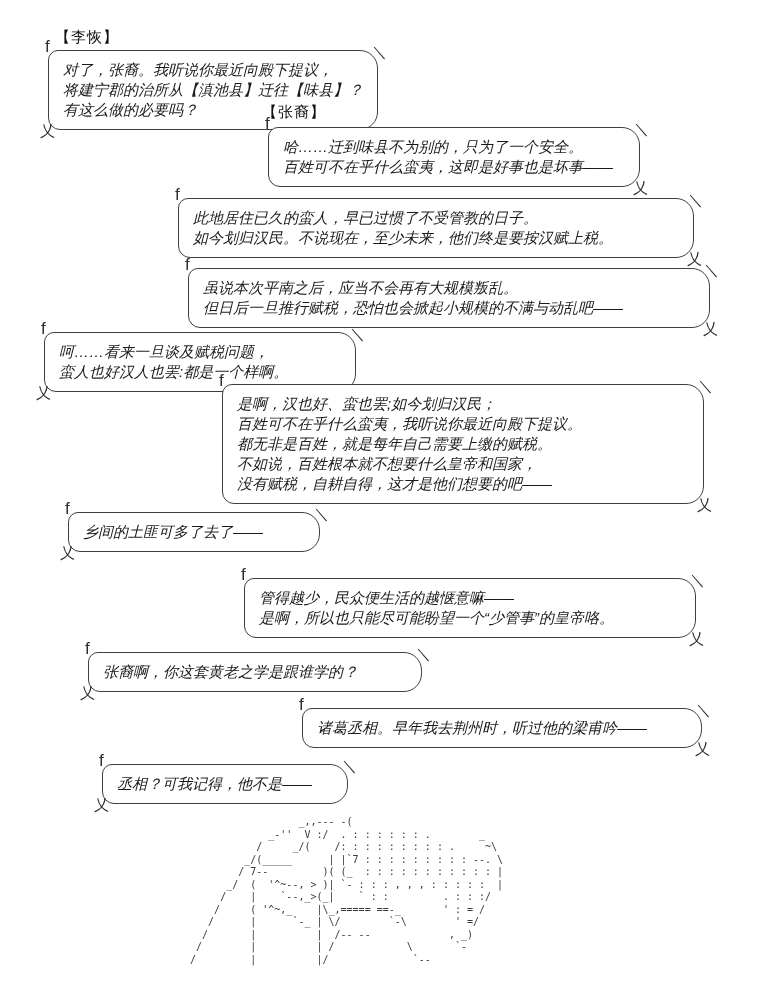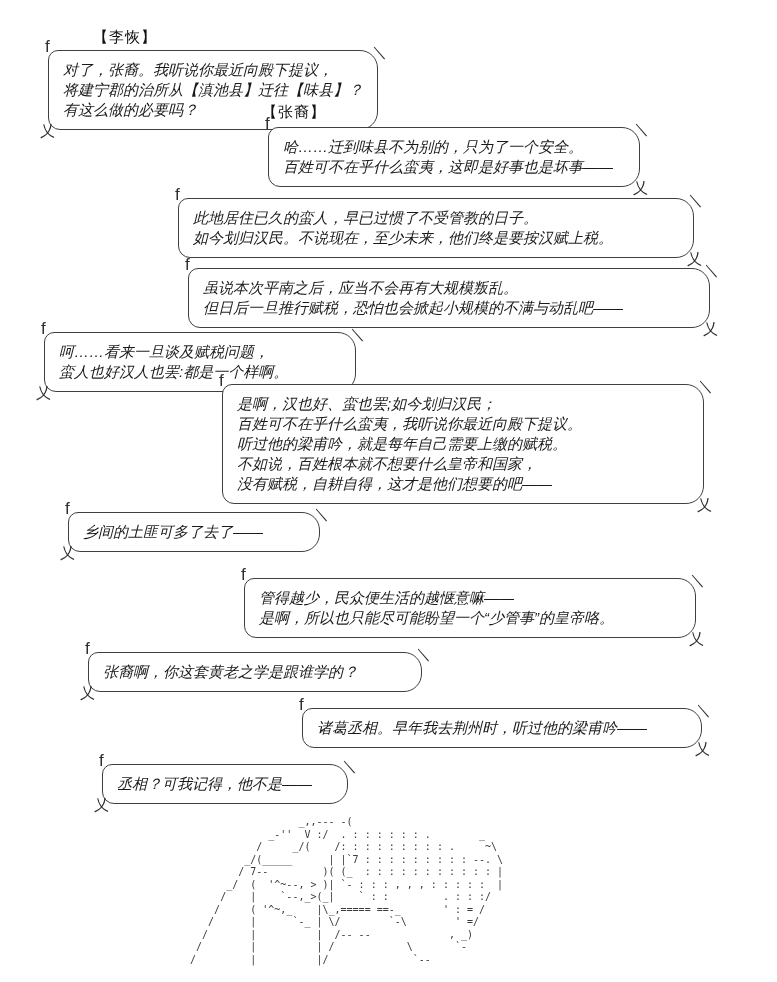--- a/index.html
+++ b/index.html
@@ -85,21 +85,21 @@
     <div class="line">呵……看来一旦谈及赋税问题，</div>
     <div class="line">蛮人也好汉人也罢:都是一个样啊。</div>
   </div>
 
   <div class="bubble tail-right b5">
     <span class="glyph g-f">f</span>
     <span class="glyph g-slash">＼</span>
     <span class="glyph g-tail">乂</span>
     <div class="line">是啊，汉也好、蛮也罢;如今划归汉民；</div>
     <div class="line">百姓可不在乎什么蛮夷，我听说你最近向殿下提议。</div>
-    <div class="line">听过他的梁甫吟，就是每年自己需要上缴的赋税。</div>
+    <div class="line">都无非是百姓，就是每年自己需要上缴的赋税。</div>
     <div class="line">不如说，百姓根本就不想要什么皇帝和国家，</div>
     <div class="line">没有赋税，自耕自得，这才是他们想要的吧——</div>
   </div>
 
   <div class="bubble tail-left b6">
     <span class="glyph g-f">f</span>
     <span class="glyph g-slash">＼</span>
     <span class="glyph g-tail">乂</span>
     <div class="line">乡间的土匪可多了去了——</div>
   </div>
@@ -126,21 +126,21 @@
     <div class="line">诸葛丞相。早年我去荆州时，听过他的梁甫吟——</div>
   </div>
 
   <div class="bubble tail-left b10">
     <span class="glyph g-f">f</span>
     <span class="glyph g-slash">＼</span>
     <span class="glyph g-tail">乂</span>
     <div class="line">丞相？可我记得，他不是——</div>
   </div>
 
-  <div class="speaker-label" style="left:55px;top:28px;margin-left:38px;">【李恢】</div>
+  <div class="speaker-label" style="left:55px;top:28px;">【李恢】</div>
   <div class="speaker-label" style="left:262px;top:103px;text-align:center;">【张裔】</div>
 
   <pre class="aa-art">                    _,,--- -(
                _-''  V :/  . : : : : : : .        _
              /     _/(    /: : : : : : : : : .     ~\
            _/(_____      | |`7 : : : : : : : : : --. \
           / 7--         )( (_  : : : : : : : : : : : |
         _/  (  '^~--, &gt; )| `- : : : , , , : : : : :  |
        /    |    `--,_&gt;(_|    ` : :         . : : :/
       /     ( '^~,_    |\_,===== ==-_       ' : = /

